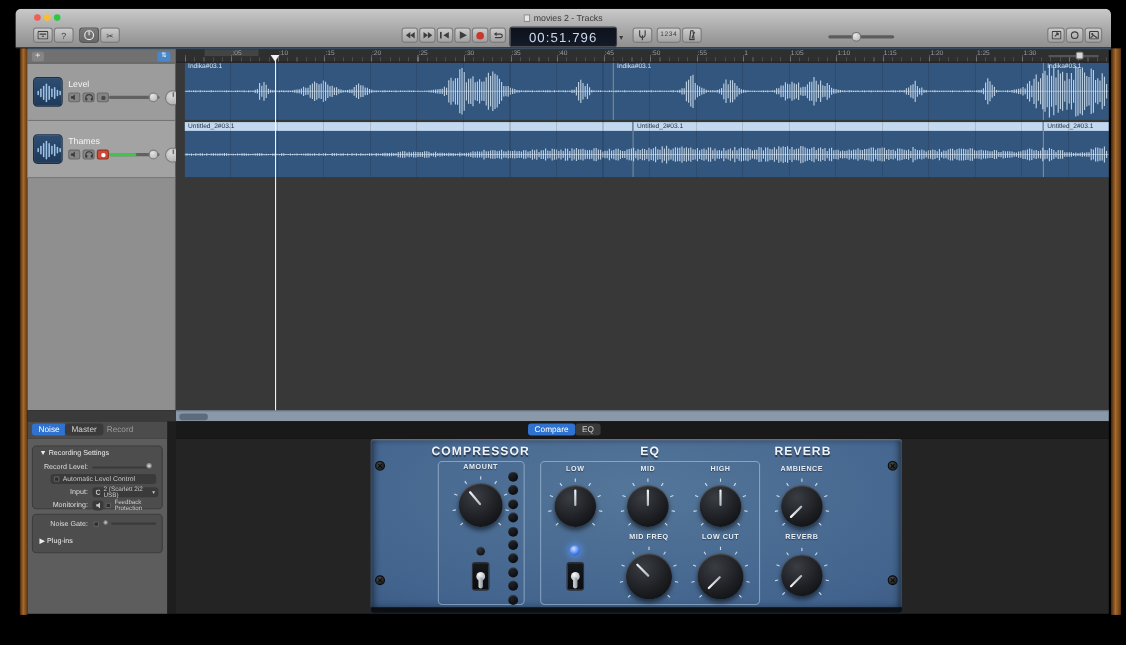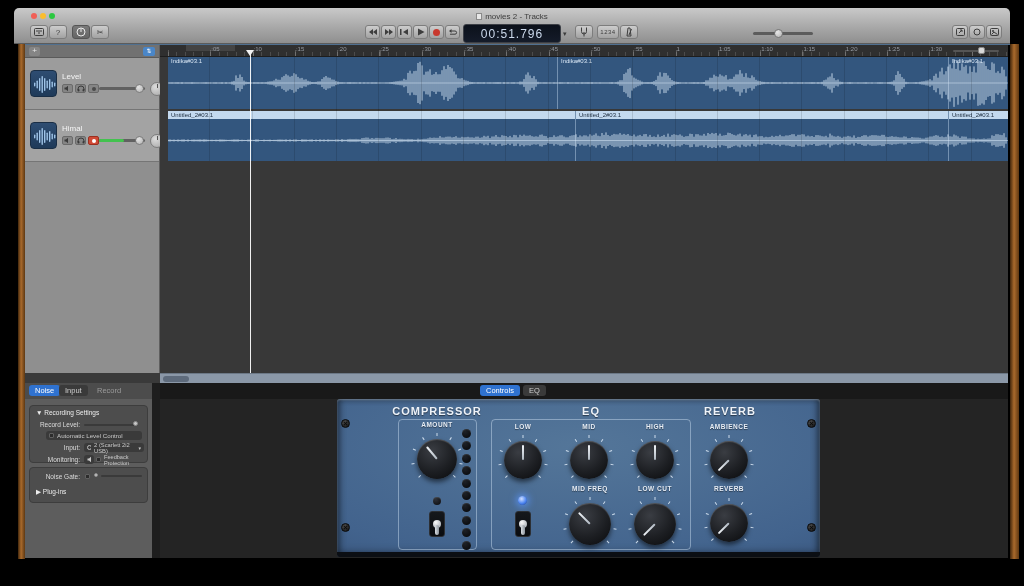--- a/index.html
+++ b/index.html
@@ -273,21 +273,21 @@
               <rect x="2" y="10.5" width="1.4" height="4" rx="0.7" fill="#9fc4e8"></rect>
               <rect x="4.5" y="8.5" width="1.4" height="8" rx="0.7" fill="#9fc4e8"></rect>
               <rect x="7" y="6" width="1.4" height="13" rx="0.7" fill="#9fc4e8"></rect>
               <rect x="9.5" y="4" width="1.4" height="17" rx="0.7" fill="#9fc4e8"></rect>
               <rect x="12" y="6" width="1.4" height="13" rx="0.7" fill="#9fc4e8"></rect>
               <rect x="14.5" y="8.5" width="1.4" height="8" rx="0.7" fill="#9fc4e8"></rect>
               <rect x="17" y="7" width="1.4" height="11" rx="0.7" fill="#9fc4e8"></rect>
               <rect x="19.5" y="9.5" width="1.4" height="6" rx="0.7" fill="#9fc4e8"></rect>
               <rect x="22" y="10.5" width="1.4" height="4" rx="0.7" fill="#9fc4e8"></rect>
             </svg></div>
-          <div class="tname" style="">Himal</div>
+          <div class="tname" style="">Thames</div>
           <div class="chip" style="left: 37px;">
             <svg width="7" height="7">
               <path d="M0.5 2.5 h1.5 L4 0.8 v5.4 L2 4.5 h-1.5 Z" fill="#3a3a3a"></path>
             </svg>
           </div>
           <div class="chip" style="left: 50px;">
             <svg width="8" height="7">
               <path d="M1 5 v-1 a3 3 0 0 1 6 0 v1" fill="none" stroke="#3a3a3a"></path>
               <rect x="0.5" y="4" width="2" height="2.5" rx="1" fill="#3a3a3a"></rect>
               <rect x="5.5" y="4" width="2" height="2.5" rx="1" fill="#3a3a3a"></rect>
@@ -376,25 +376,25 @@
   <div class="playhead"></div>
   <div class="phmark"></div>
 
   <div class="hscroll">
     <div class="hthumb"></div>
   </div>
 
   <div class="blgap"></div>
   <div class="tabstrip-l" id="inspTabs">
       <div class="tab active" style="left: 4px;">Noise</div>
-      <div class="tab" style="left: 34px;">Input</div>
+      <div class="tab" style="left: 34px;">Master</div>
       <div class="tab ghost" style="left: 66px;">Record</div>
     </div>
   <div class="tabstrip-c" id="scTabs">
-      <div class="tab active" style="left: 320px;">Controls</div>
+      <div class="tab active" style="left: 320px;">Compare</div>
       <div class="tab" style="left: 363px;">EQ</div>
     </div>
   <div class="divider"></div>
 
   <div class="inspector">
     <div class="ibox" style="top:6px;height:58px;">
       <div class="ilab" style="left:6px;top:3px;color:#ededed;">▼ <span>Recording Settings</span></div>
       <div class="ilab r" style="top:15px;">Record Level:</div>
       <div class="iline" style="left:54px;top:18px;width:52px;"></div>
       <div class="idot" style="left:103px;top:15px;"></div>

